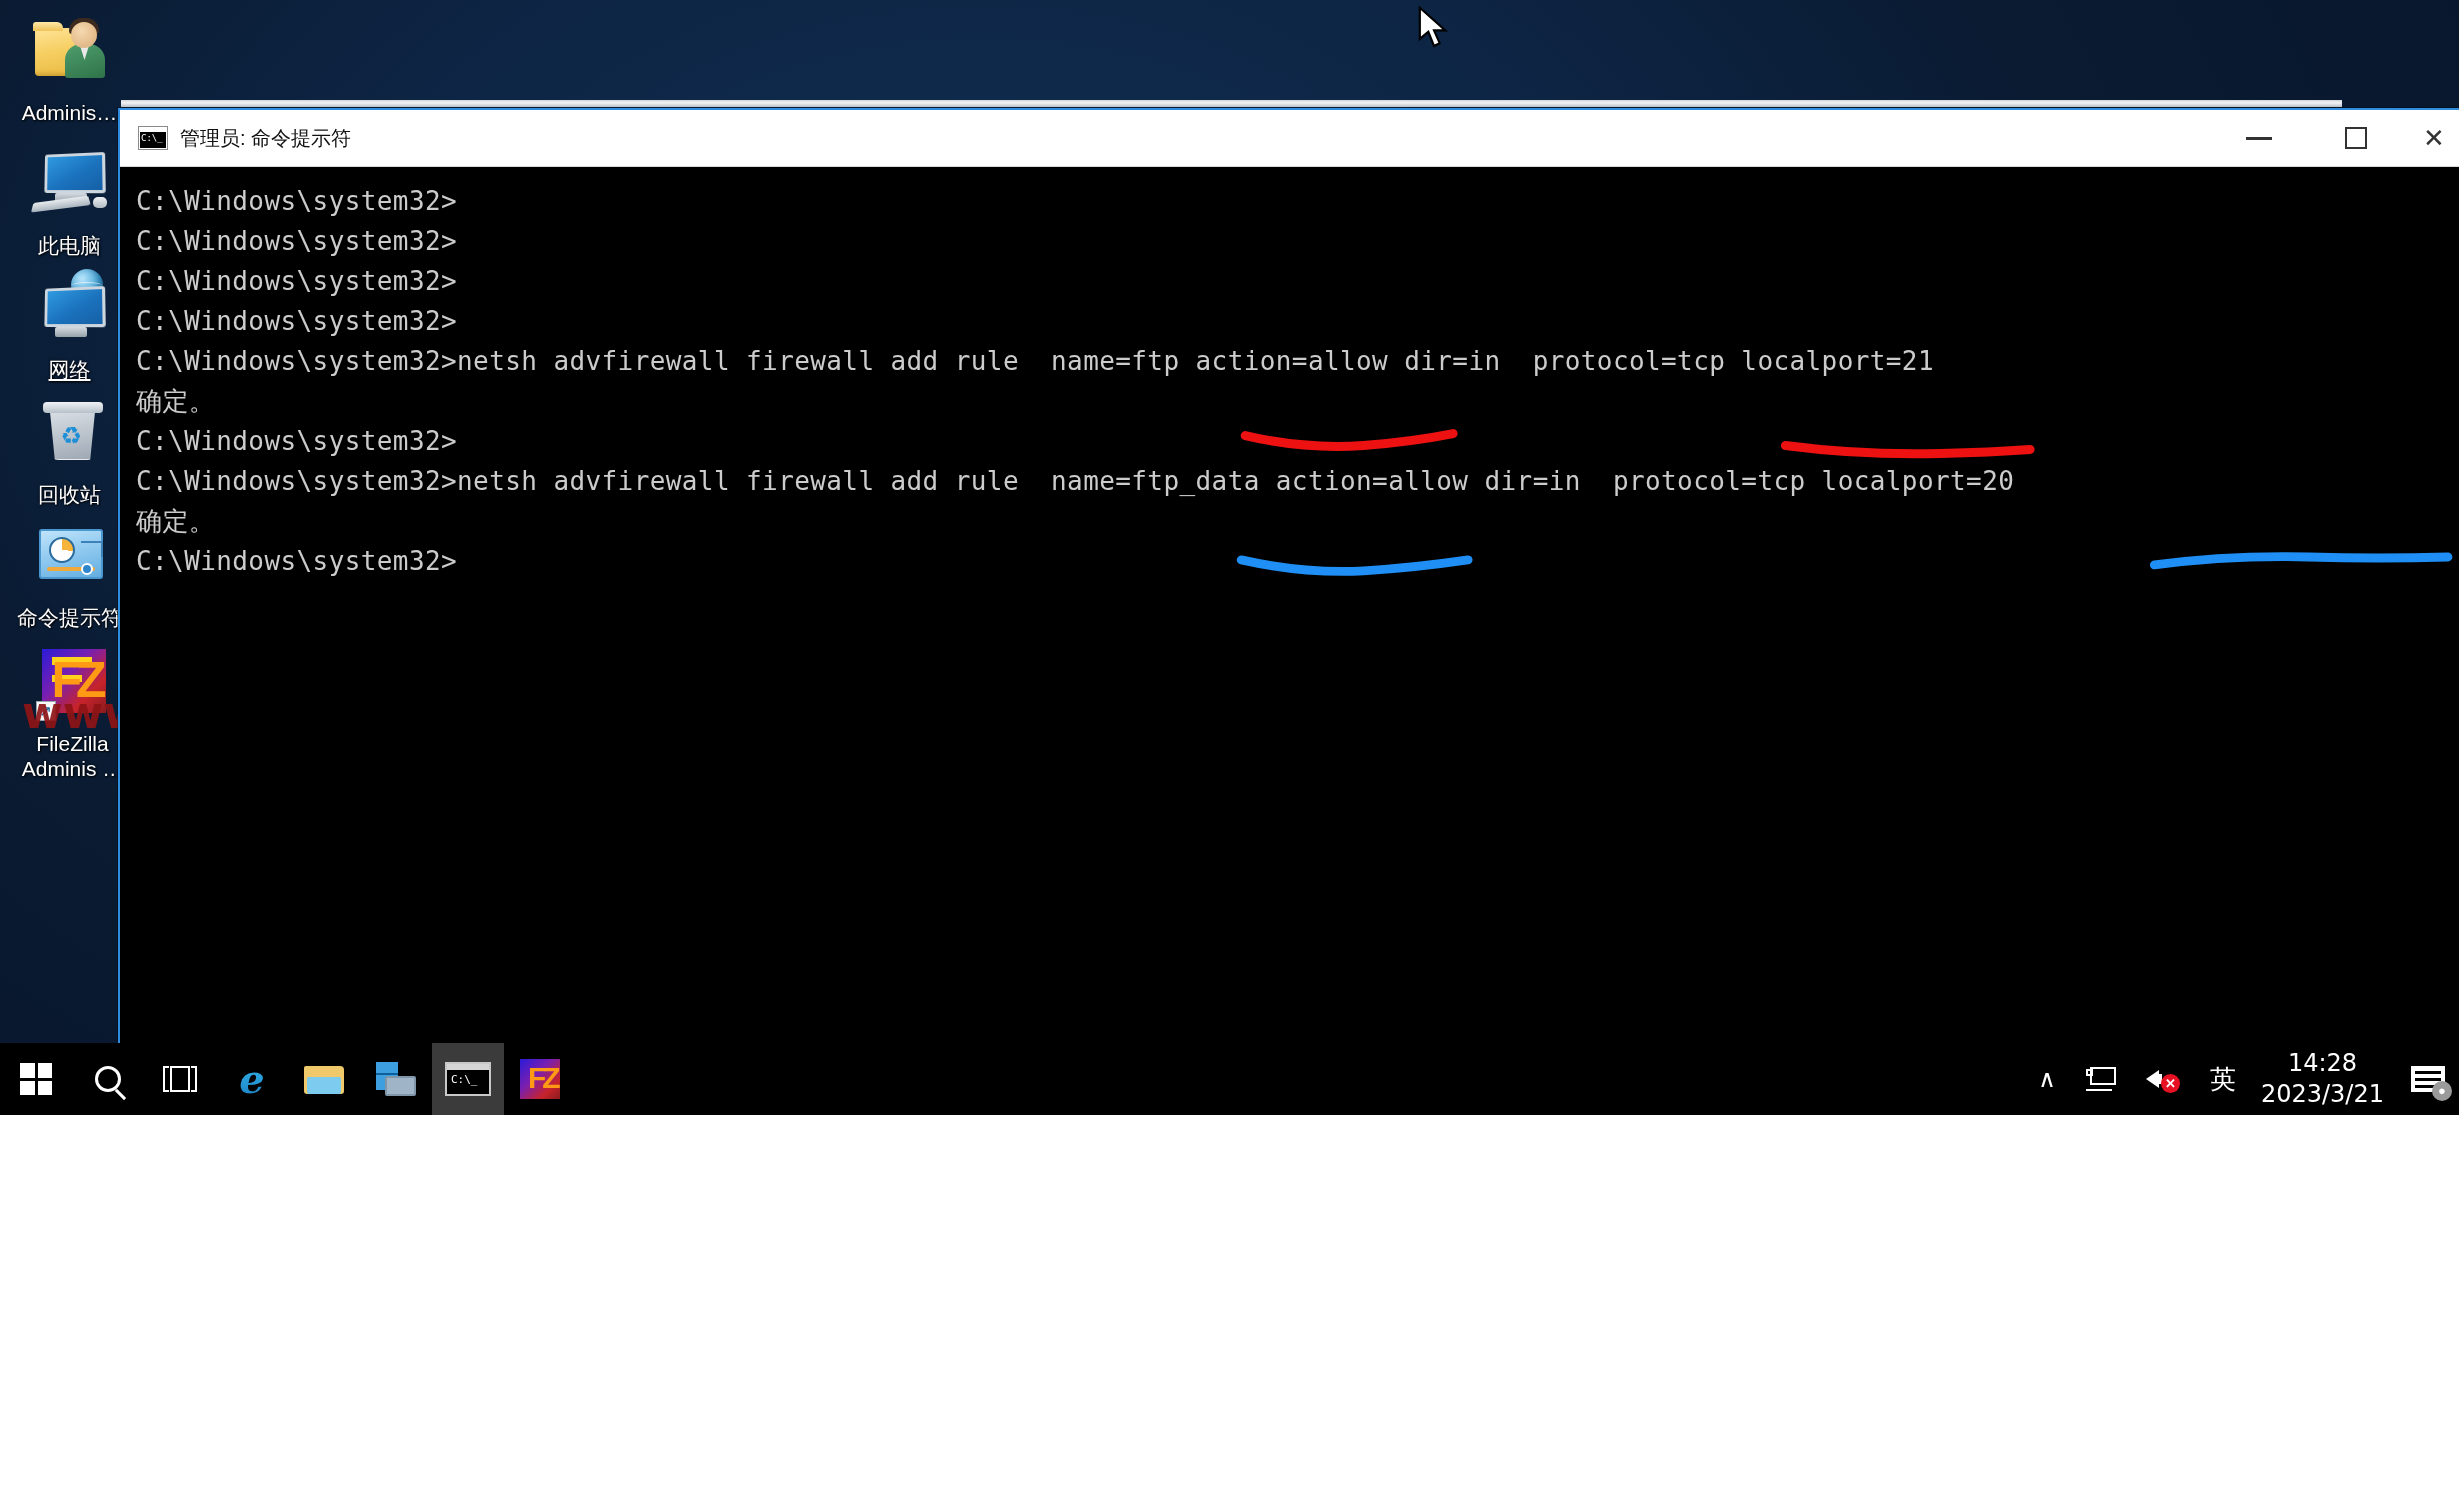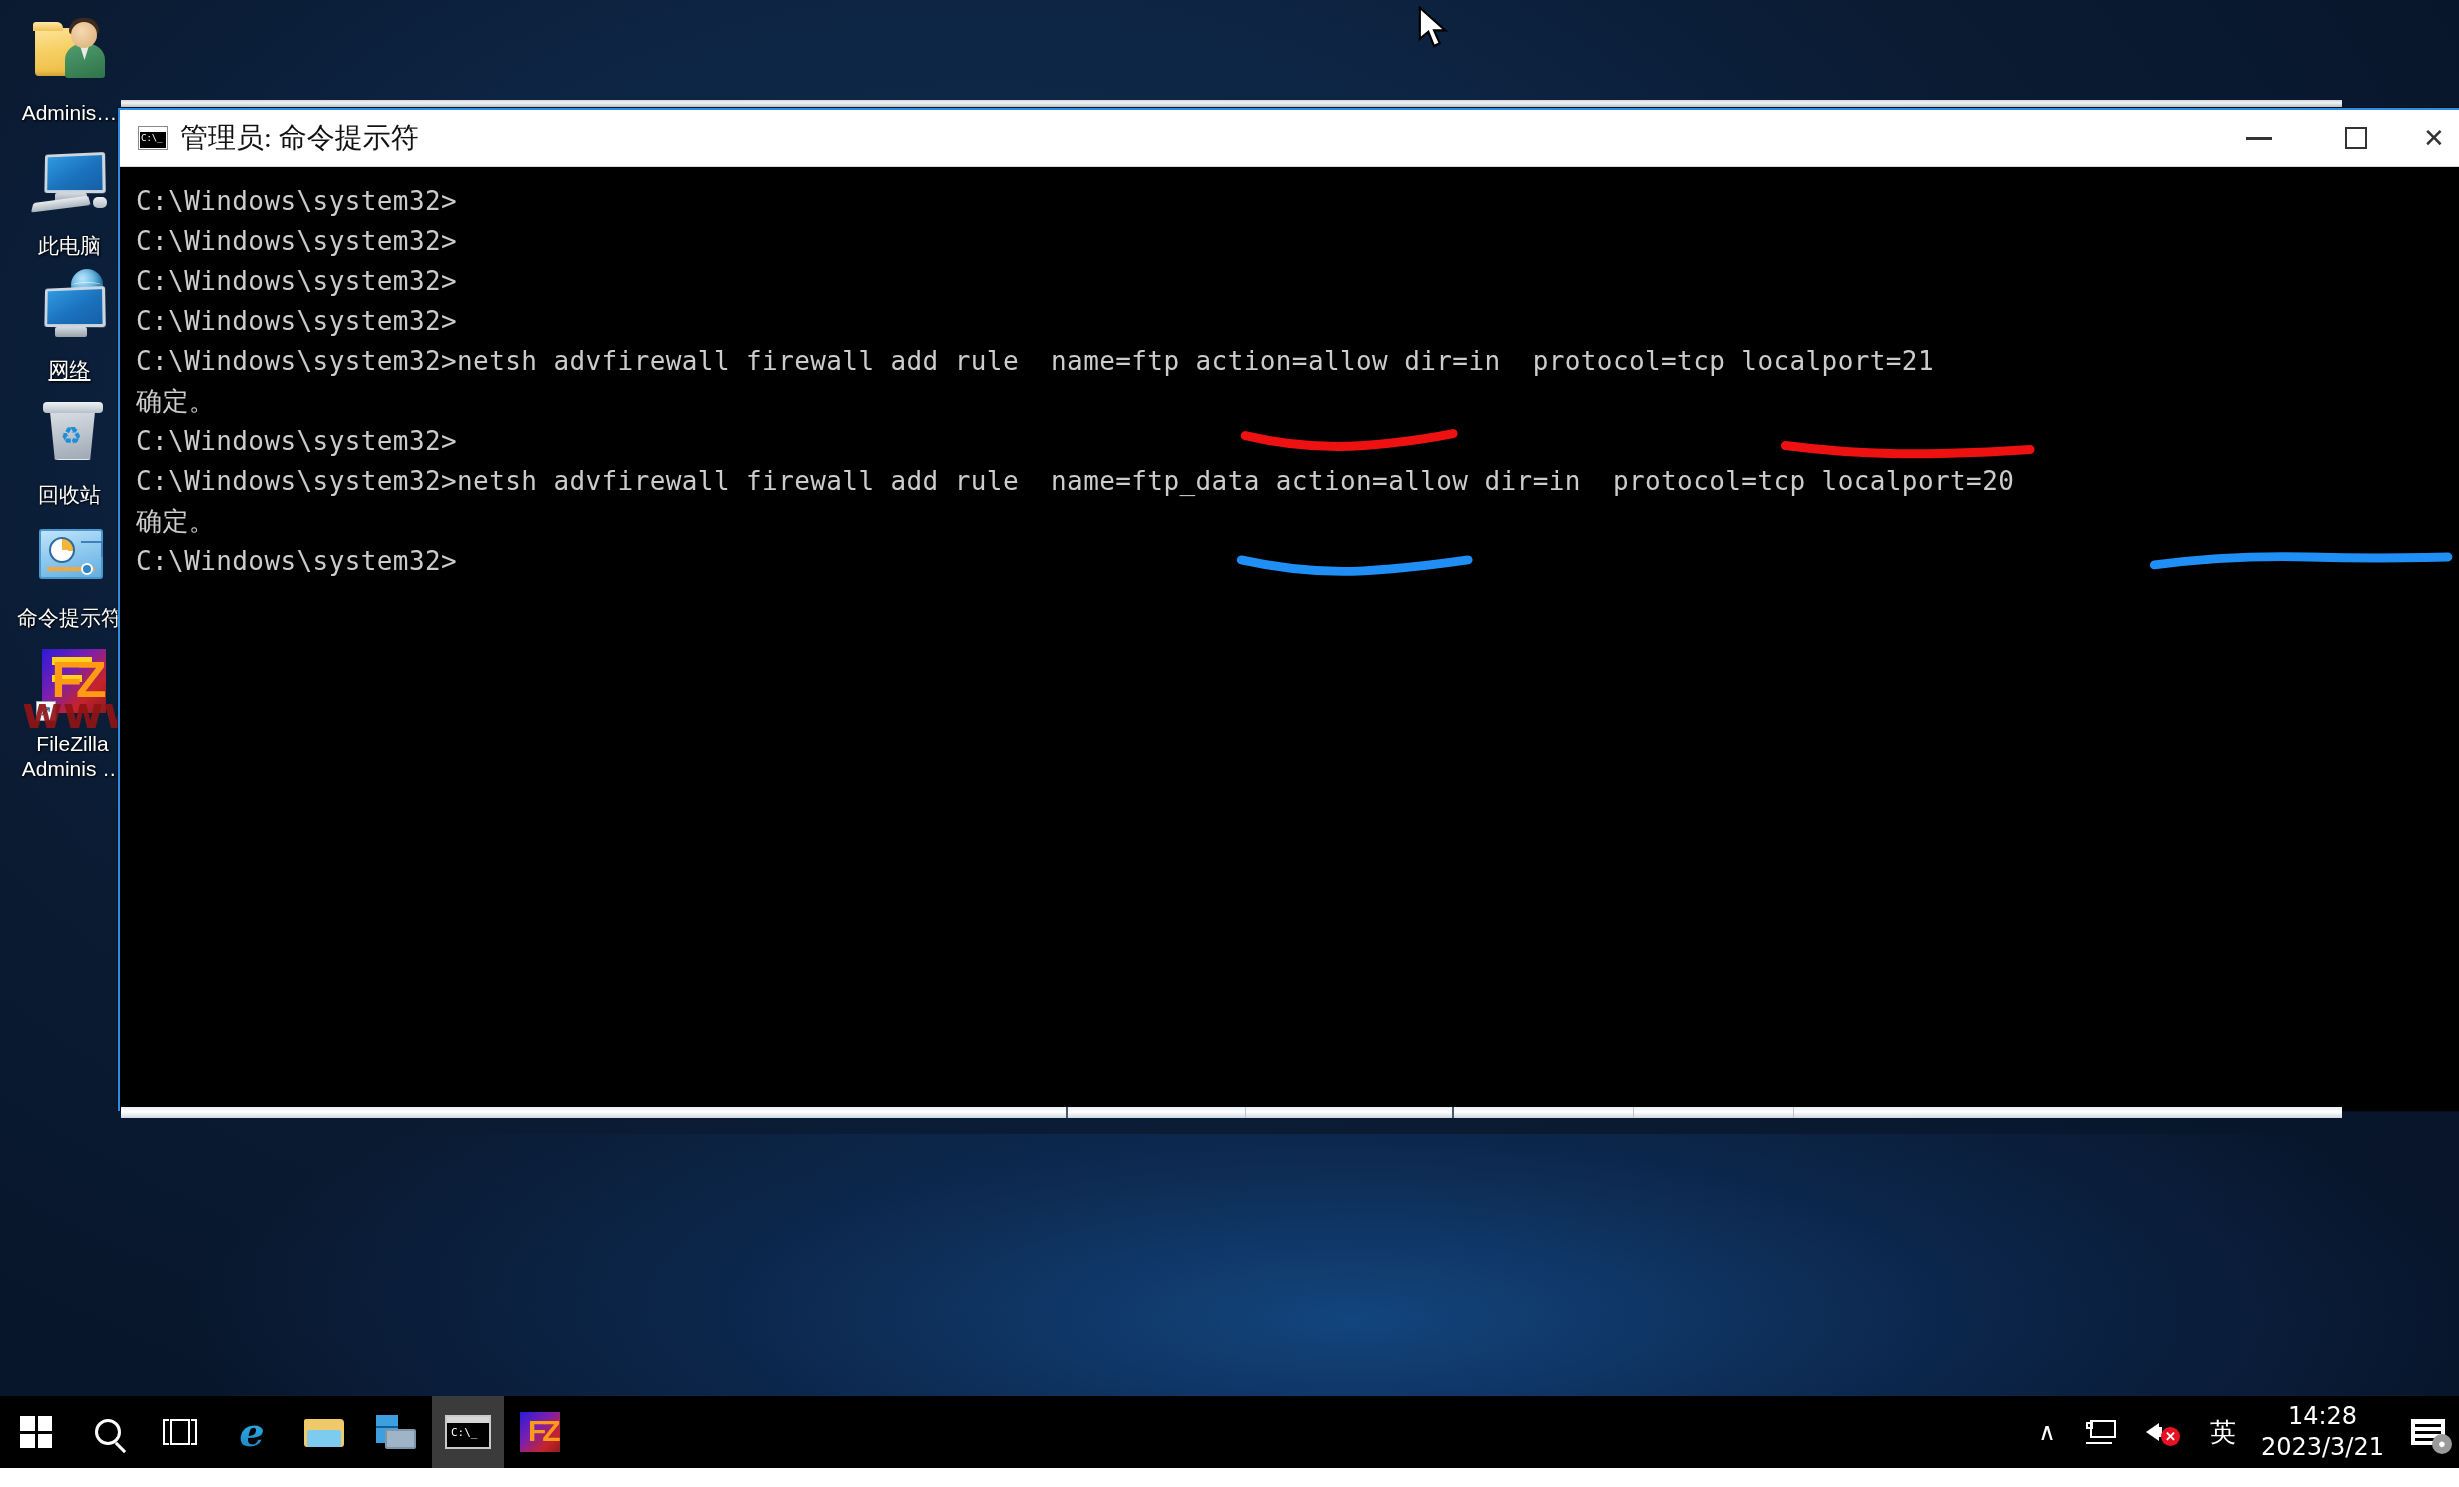--- a/index.html
+++ b/index.html
@@ -5,21 +5,21 @@
   * { box-sizing: border-box; margin: 0; padding: 0; }
   html, body {
     width: 2460px; height: 1488px;
     overflow: hidden;
     font-family: "Liberation Sans", sans-serif;
   }
 
   
   #desktop {
     position: relative;
-    width: 2460px; height: 1468px;
+    width: 2460px; height: 1115px;
     background:
       radial-gradient(ellipse 1791px 1194px at 40% 30%, #123055 0%, #0d2443 38%, #0a1b32 62%, #08152a 100%);
     overflow: hidden;
   }
   #desktop-glow {
     position:absolute; left:0; top:1134px; width:2460px; height:308px;
     background: radial-gradient(ellipse 1493px 418px at 55% 60%, rgba(26,105,190,.55) 0%, rgba(18,70,140,.30) 42%, rgba(8,24,46,0) 78%);
     pointer-events:none;
   }
 
@@ -184,21 +184,21 @@
     background:#fff; border:1px solid #8a8a8a; position:relative; flex:none;
   }
   #cmd-title-icon:before {
     content:""; position:absolute; left:1px; top:5px; right:1px; bottom:1px; background:#000;
   }
   #cmd-title-icon:after {
     content:"C:\\_"; position:absolute; left:2px; top:6px; color:#fff;
     font-family:"DejaVu Sans Mono",monospace; font-size:9px; line-height:11px;
   }
   #cmd-title-text {
-    font-size:28px; color:#111; font-family:Liberation Serif, serif;
+    font-size:20px; color:#111; font-family:Liberation Sans, sans-serif;
     white-space:nowrap;
   }
   #cmd-window-controls { margin-left:auto; display:flex; height:57px; }
   .winbtn {
     width:97px; height:57px; display:flex; align-items:center; justify-content:center;
     color:#222; background:transparent;
   }
   .winbtn .bar-min { width:26px; height:3px; background:#333; }
   .winbtn .sq-max { width:22px; height:22px; border:2px solid #333; }
   .winbtn .x-close { font-size:26px; line-height:26px; color:#333; font-family:"DejaVu Sans",sans-serif; }

